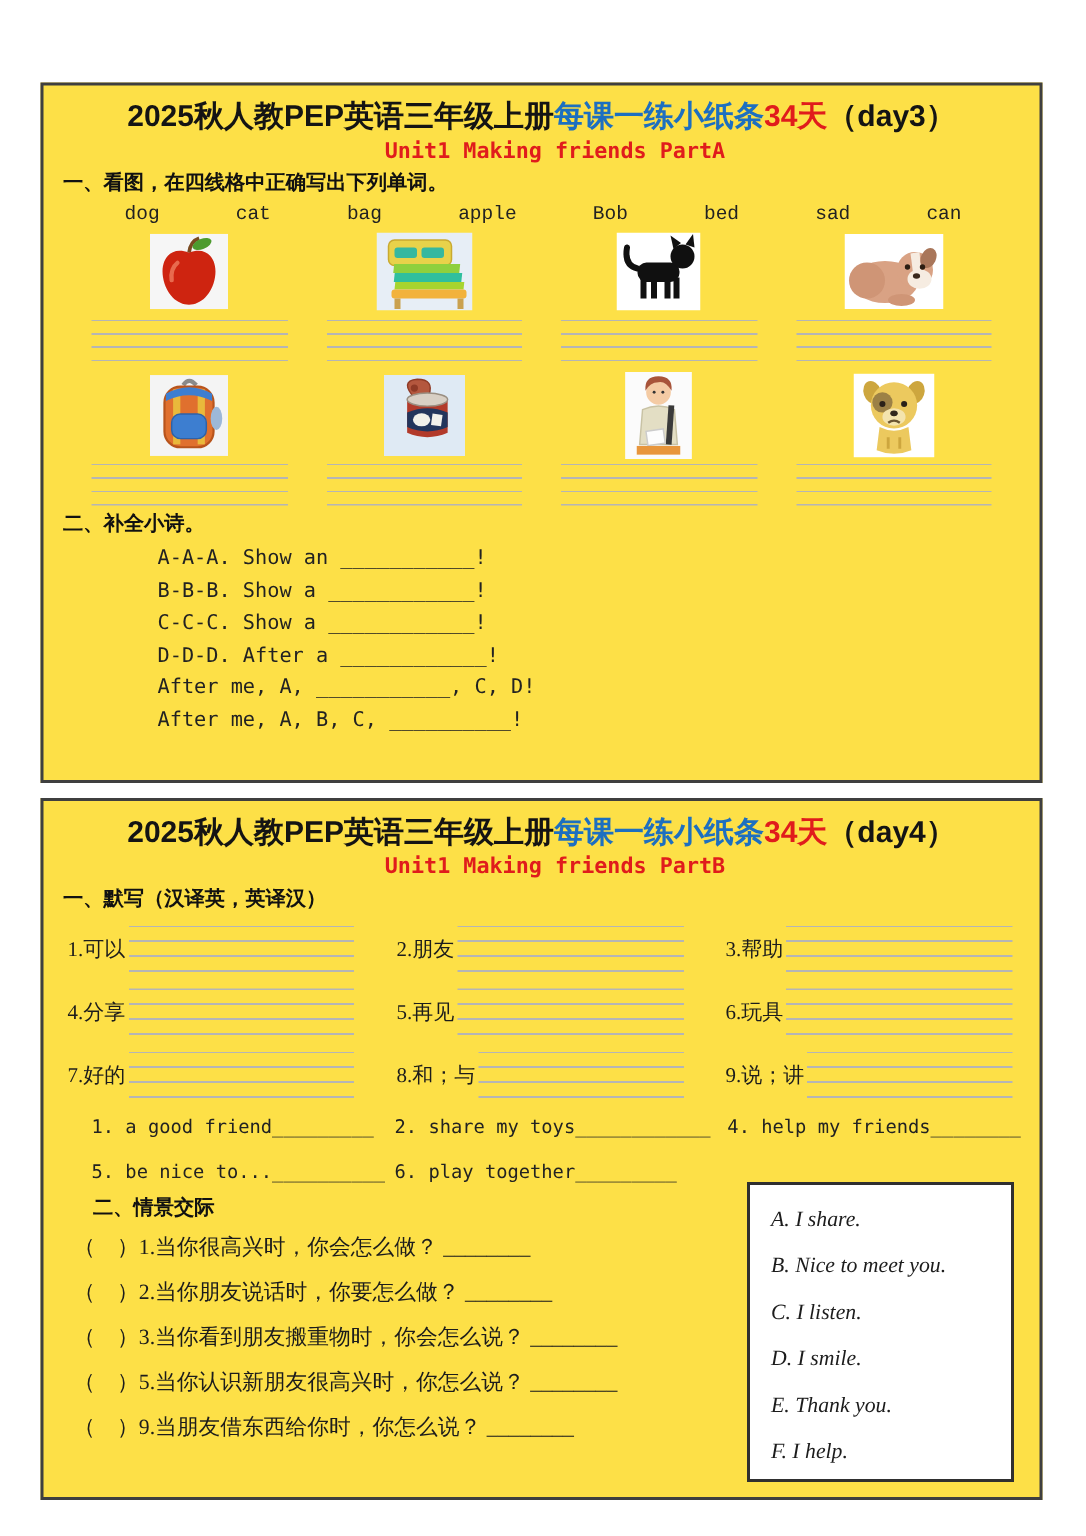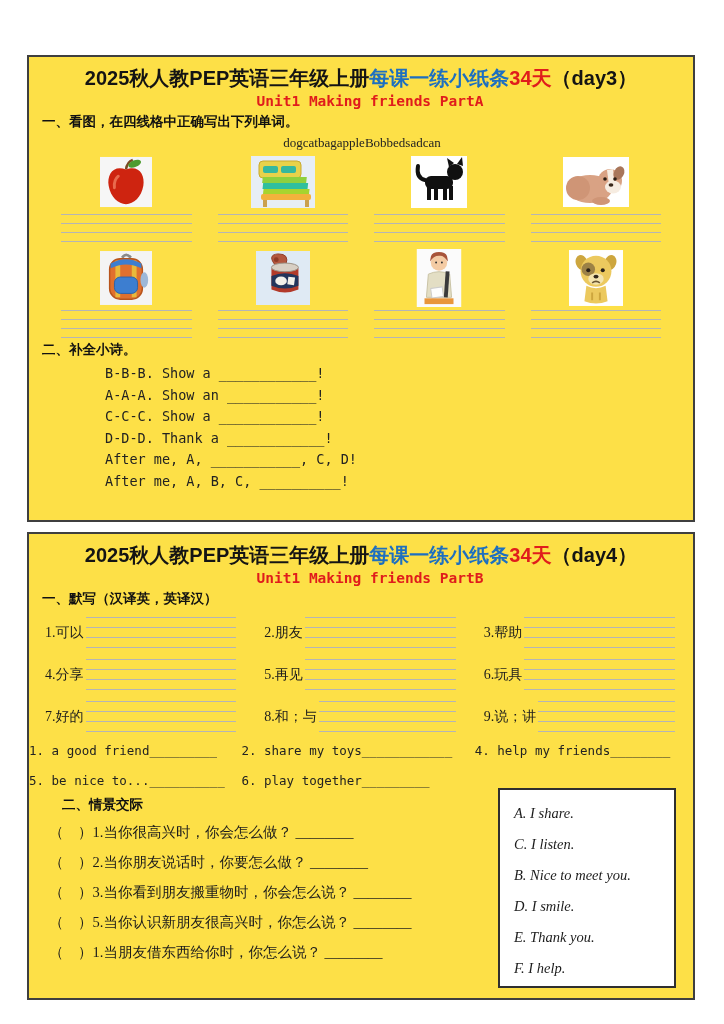--- a/index.html
+++ b/index.html
@@ -9,34 +9,34 @@
   #sheet-day3{margin-top:55px;height:467px;}
   #sheet-day4{margin-top:10px;height:468px;}
 
   .title{text-align:center;margin:9px 6px 1px;font-family:"Liberation Sans",sans-serif;font-weight:700;font-size:20px;line-height:25px;white-space:nowrap;}
   .t-black{color:#141414;}
   .t-blue{color:#1d6fc0;}
   .t-red{color:#e01c1c;}
   .subtitle{text-align:center;color:#e01c1c;font-family:"DejaVu Sans Mono",monospace;font-weight:700;font-size:14.5px;line-height:18px;margin-bottom:3px;margin-left:18px;}
   .sec-heading{font-family:"Liberation Sans",sans-serif;font-weight:700;font-size:13.5px;line-height:18px;margin:3px 0 2px 13px;color:#111111;}
 
-  .word-bank{display:flex;justify-content:center;padding:2px 52px 2px 54px;font-family:Liberation Serif, serif;font-size:13px;color:#222222;}
+  .word-bank{display:flex;justify-content:space-between;padding:2px 52px 2px 54px;font-family:Liberation Mono, monospace;font-size:13px;color:#222222;}
   .pic-grid{display:grid;grid-template-columns:repeat(4,1fr);column-gap:26px;row-gap:9px;padding:2px 32px 0 32px;}
   .pic-cell{}
   .pic-img{height:54px;display:flex;align-items:center;justify-content:center;}
   .writing-grid{display:block;height:28px;margin-top:5px;background-image:repeating-linear-gradient(to bottom,#b5b5b5 0 1px,transparent 1px 9px);}
 
   .poem{margin:4px 0 0 76px;font-family:"DejaVu Sans Mono",monospace;font-size:13.5px;line-height:21.5px;color:#222222;}
 
   .dict-grid{display:grid;grid-template-columns:repeat(3,1fr);column-gap:28px;row-gap:7px;padding:5px 18px 0 16px;}
   .dict-cell{display:flex;align-items:center;height:35px;font-size:14px;color:#1c1c1c;text-align:center;}
   .dict-label{white-space:nowrap;margin-right:2px;}
   .dict-lines{flex:1;height:31px;margin-top:0;background-image:repeating-linear-gradient(to bottom,#b5b5b5 0 1px,transparent 1px 10px);}
 
-  .phrase-grid{display:grid;grid-template-columns:1.02fr 1.12fr 1fr;row-gap:15px;padding:9px 10px 0 0;font-family:"DejaVu Sans Mono",monospace;font-size:12.5px;color:#222222;white-space:nowrap;}
+  .phrase-grid{display:grid;grid-template-columns:1.02fr 1.12fr 1fr;row-gap:15px;padding:9px 10px 0 32px;font-family:"DejaVu Sans Mono",monospace;font-size:12.5px;color:#222222;white-space:nowrap;}
 
   .questions{margin:3px 0 0 20px;width:462px;font-size:14.5px;line-height:30px;color:#1c1c1c;}
   .question{white-space:nowrap;}
   .options-box{position:absolute;right:17px;top:254px;width:178px;height:200px;box-sizing:border-box;border:2px solid #2f2f2f;background:#ffffff;padding:8px 0 0 14px;font-size:14.5px;line-height:31px;font-style:italic;}
 </style>
 </head>
 <body>
 
 <div class="page">
 
@@ -195,24 +195,24 @@
             <path d="M18 37 Q28 42 38 37 L40 53 Q28 58 16 53 Z" fill="#ecc95e"></path>
             <path d="M24 52 L24 44 M32 52 L32 44" stroke="#cda63e" stroke-width="2"></path>
           </svg>
         </div>
         <div class="writing-grid"></div>
       </div>
     </div>
 
     <div class="sec-heading">二、补全小诗。</div>
     <div class="poem">
+      <div>A-A-A. Show an ___________!</div>
       <div>B-B-B. Show a ____________!</div>
-      <div>A-A-A. Show an ___________!</div>
       <div>C-C-C. Show a ____________!</div>
-      <div>D-D-D. Thank a ____________!</div>
+      <div>D-D-D. After a ____________!</div>
       <div>After me, A, ___________, C, D!</div>
       <div>After me, A, B, C, __________!</div>
     </div>
   </section>
 
   <section class="sheet" id="sheet-day4">
     <div class="title">
       <span class="t-black">2025秋人教PEP英语三年级上册</span><span class="t-blue">每课一练小纸条</span><span class="t-red">34天</span><span class="t-black">（day4）</span>
     </div>
     <div class="subtitle">Unit1 Making friends PartB</div>
@@ -265,26 +265,26 @@
       <span>6. play together_________</span>
     </div>
 
     <div class="sec-heading" style="margin-top:8px;margin-left:33px;">二、情景交际</div>
 
     <div class="questions">
       <div class="question">（　）1.当你很高兴时，你会怎么做？ ________</div>
       <div class="question">（　）2.当你朋友说话时，你要怎么做？ ________</div>
       <div class="question">（　）3.当你看到朋友搬重物时，你会怎么说？ ________</div>
       <div class="question">（　）5.当你认识新朋友很高兴时，你怎么说？ ________</div>
-      <div class="question">（　）1.当朋友借东西给你时，你怎么说？ ________</div>
+      <div class="question">（　）9.当朋友借东西给你时，你怎么说？ ________</div>
     </div>
 
     <div class="options-box">
       <div>A. I share.</div>
+      <div>B. Nice to meet you.</div>
       <div>C. I listen.</div>
-      <div>B. Nice to meet you.</div>
       <div>D. I smile.</div>
       <div>E. Thank you.</div>
       <div>F. I help.</div>
     </div>
   </section>
 
 </div>
 
 </body></html>

